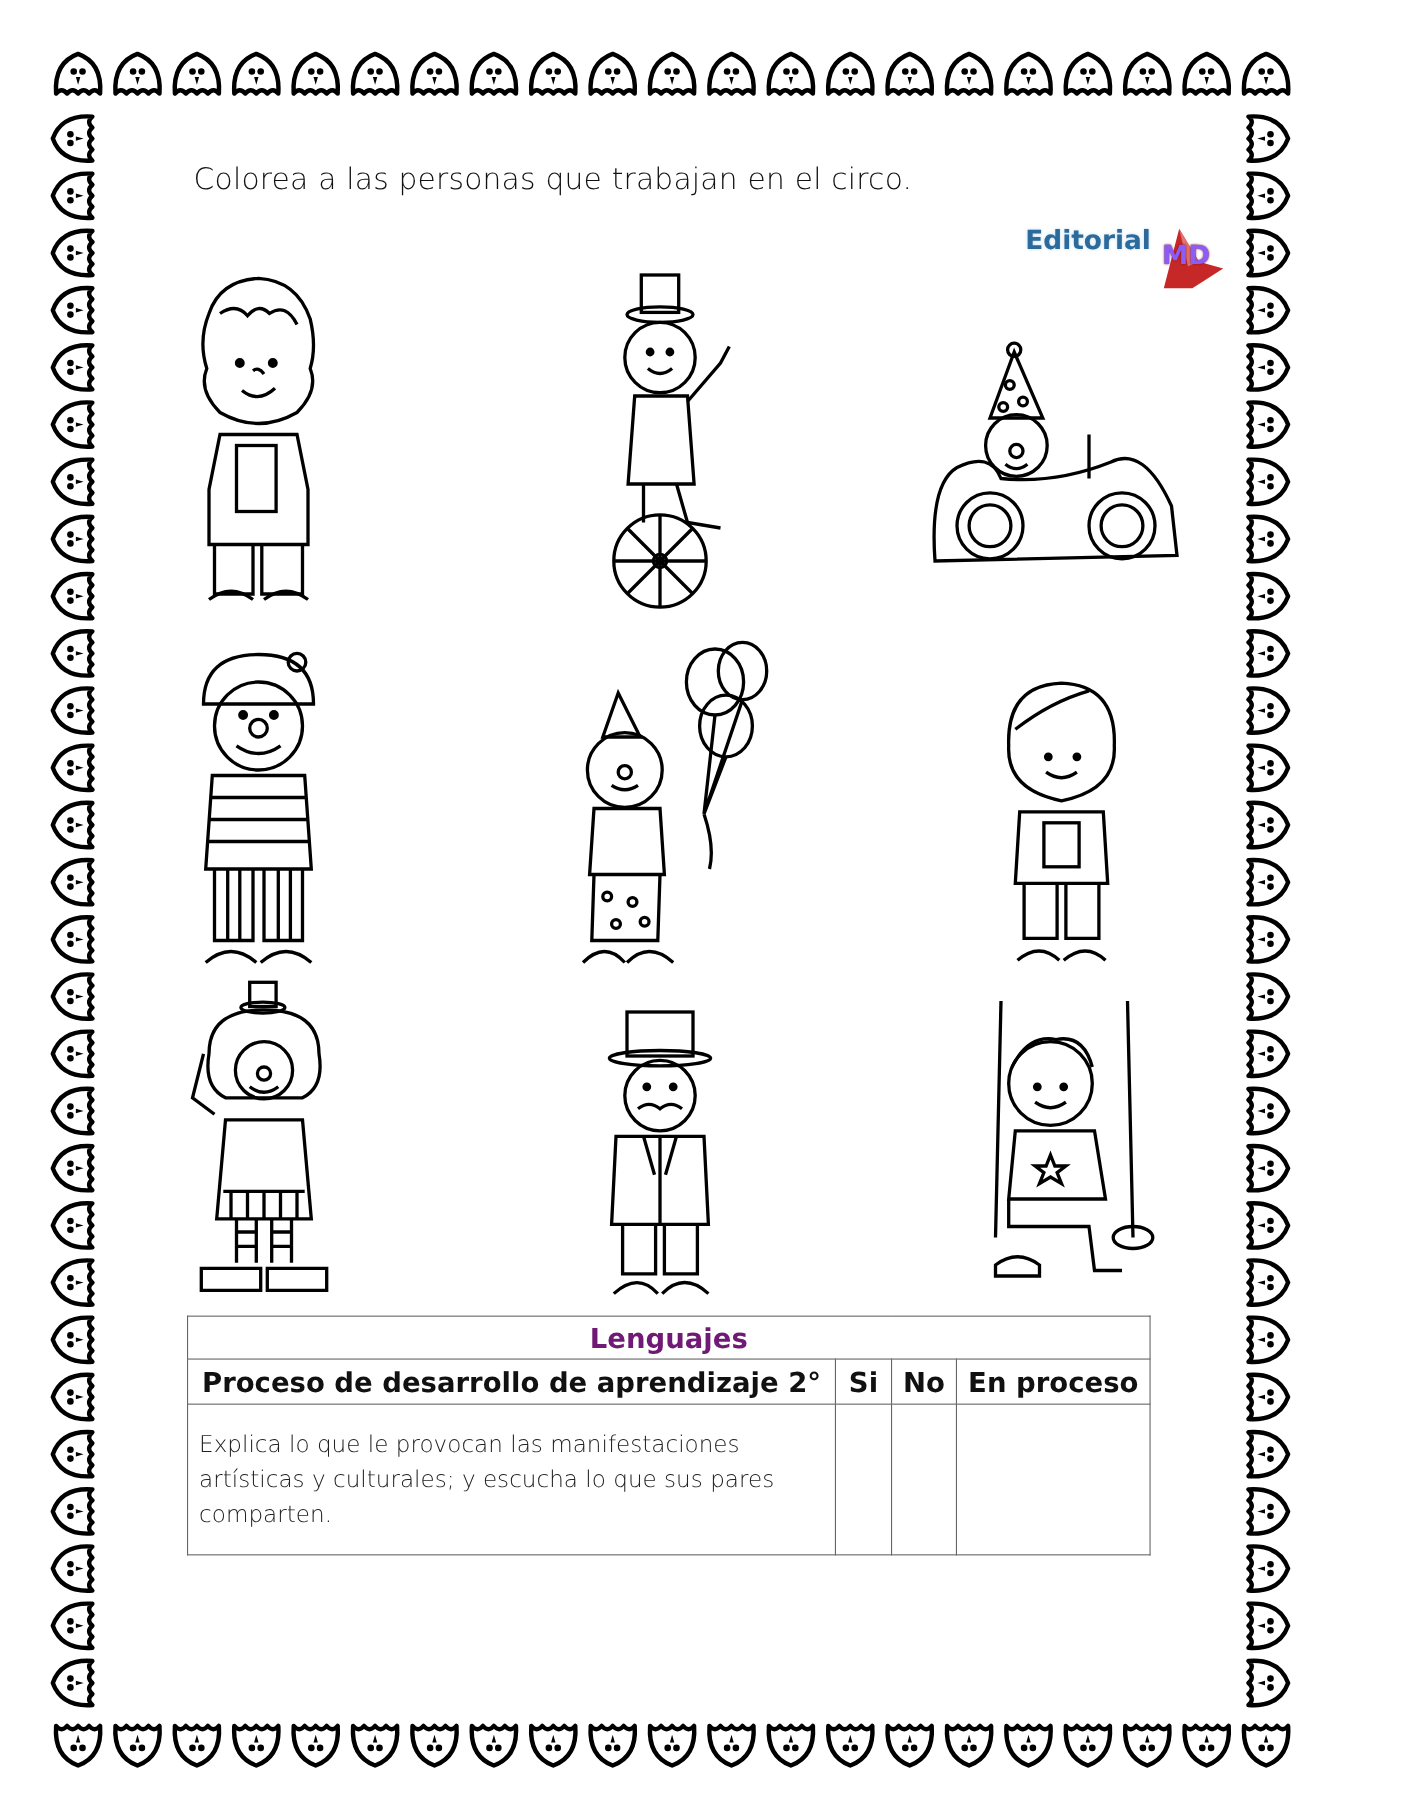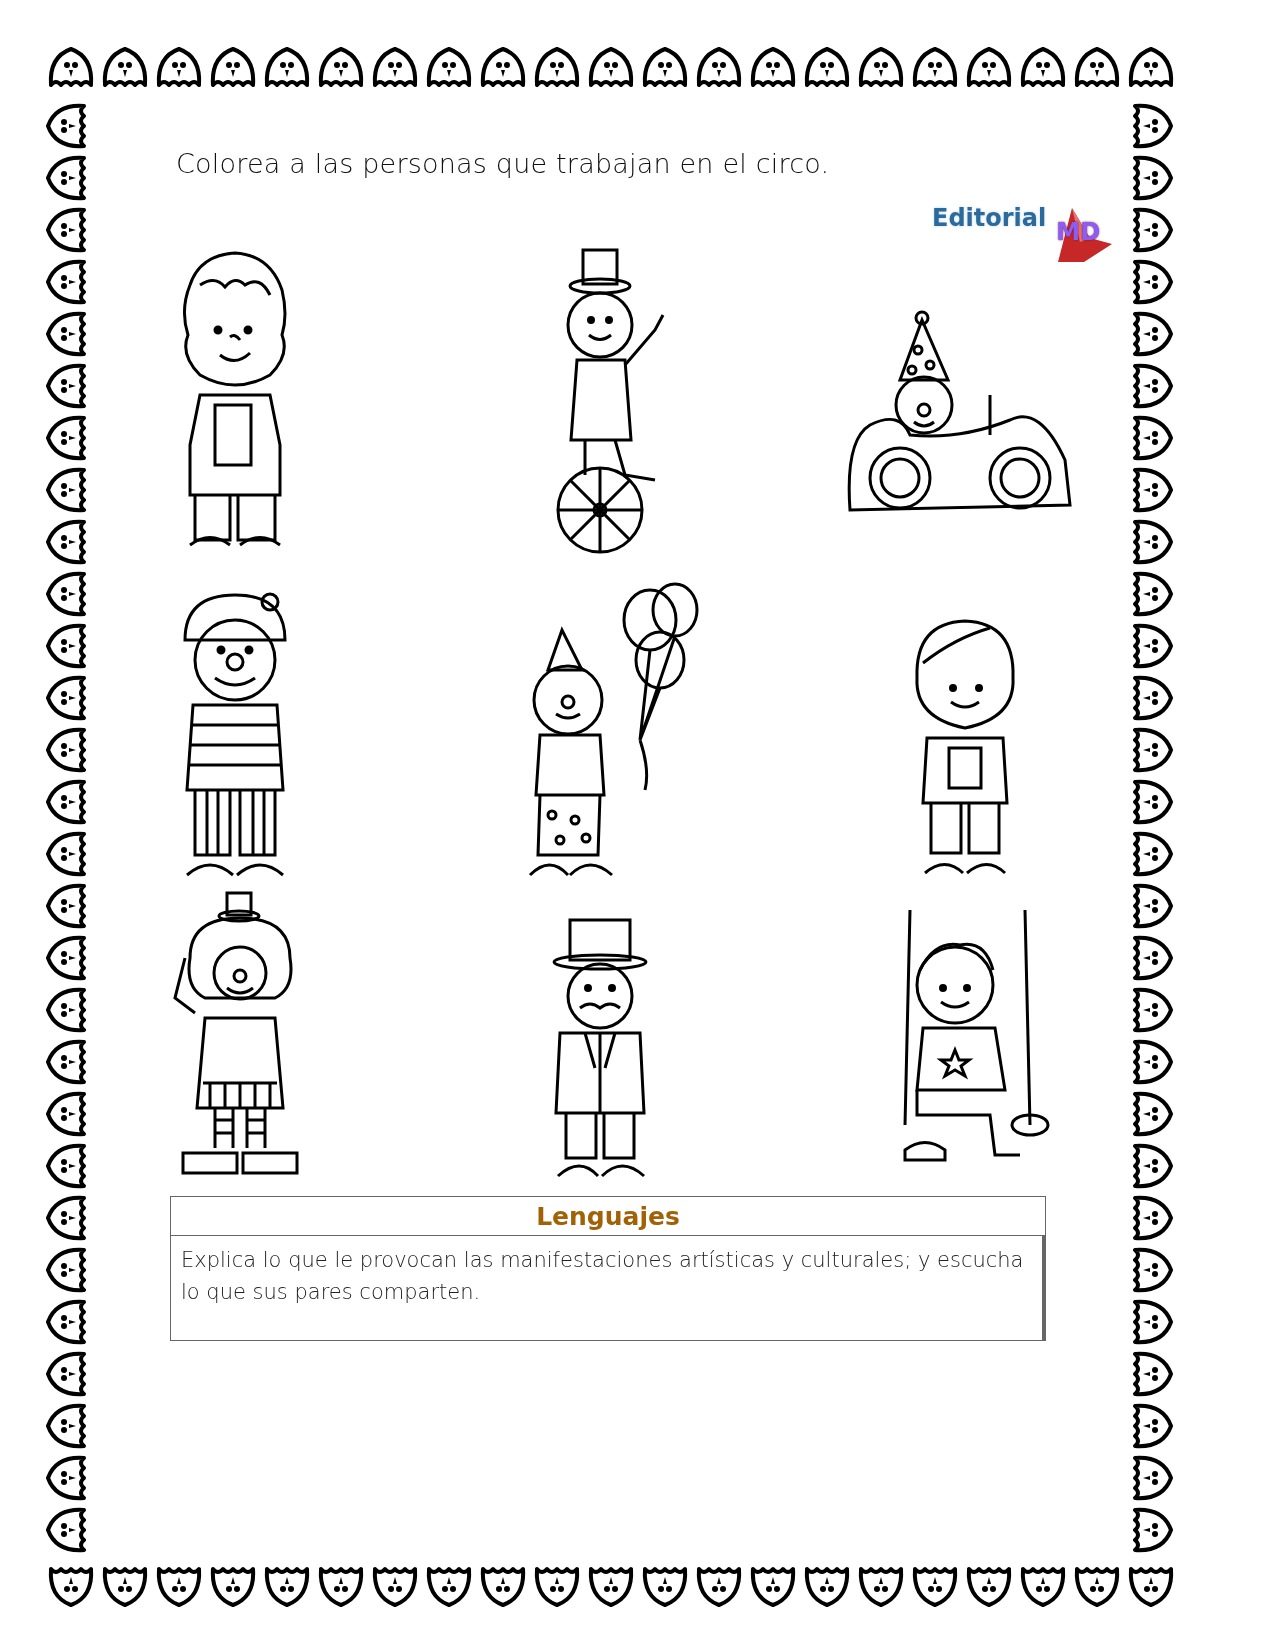--- a/index.html
+++ b/index.html
@@ -15,23 +15,23 @@
   .instruction{position:absolute;left:176px;top:148px;font-size:27px;color:#111;letter-spacing:0.2px;font-family:"DejaVu Sans",sans-serif;font-weight:300;}
   .logo{position:absolute;left:932px;top:204px;display:flex;}
   .logo-text{font-family:"DejaVu Sans",sans-serif;font-size:24px;color:#2d6a9c;font-weight:bold;text-shadow:0 0 3px #bcd7ee;}
   .logo-mark{width:66px;height:62px;margin-left:4px;position:relative;}
   .logo-mark-text{position:absolute;left:6px;top:14px;font-size:24px;font-weight:bold;color:#8b5cf6;font-family:"DejaVu Sans",sans-serif;text-shadow:0 0 2px #7a1010;}
   .grid{position:absolute;left:160px;top:240px;width:920px;height:945px;}
   .figure{position:absolute;display:flex;align-items:center;justify-content:center;}
   .figure svg{overflow:visible;}
   table.eval{position:absolute;left:170px;top:1196px;width:876px;border-collapse:collapse;font-family:"DejaVu Sans",sans-serif;}
   table.eval td, table.eval th{border:1.5px solid #666;padding:0;}
-  .t-title{height:38px;font-size:25px;font-weight:bold;text-align:center;color:#a16207;}
+  .t-title{height:38px;font-size:25px;font-weight:bold;text-align:center;color:#701a75;}
   .t-head{height:40px;font-size:25px;font-weight:bold;text-align:center;color:#111;}
-  .t-cell{height:88px;font-size:21px;color:#222;vertical-align:top;padding:8px 10px !important;line-height:32px;font-weight:300;}
+  .t-cell{height:88px;font-size:21px;color:#222;vertical-align:top;padding:20px 10px !important;line-height:32px;font-weight:300;}
   .t-empty{height:88px;}
 </style>
 </head>
 <body>
 
 <div class="page">
 
   <div class="border-row" style="left:44px;top:42px;" id="border-top">
       <span class="ghost ">
         <svg viewBox="0 0 50 46">
@@ -993,20 +993,26 @@
       </svg>
     </div>
   </div>
 
   <table class="eval">
     <tbody>
         <tr>
       <td class="t-title" colspan="4">Lenguajes</td>
     </tr>
     <tr>
+      <td class="t-head" style="width:588px;">Proceso de desarrollo de aprendizaje 2°</td>
+      <td class="t-head" style="width:50px;">Si</td>
+      <td class="t-head" style="width:58px;">No</td>
+      <td class="t-head">En proceso</td>
+    </tr>
+    <tr>
       <td class="t-cell">Explica lo que le provocan las manifestaciones artísticas y culturales; y escucha lo que sus pares comparten.</td>
       <td class="t-empty"></td>
       <td class="t-empty"></td>
       <td class="t-empty"></td>
     </tr>
   </tbody>
     </table>
 </div>
 
 </body></html>

